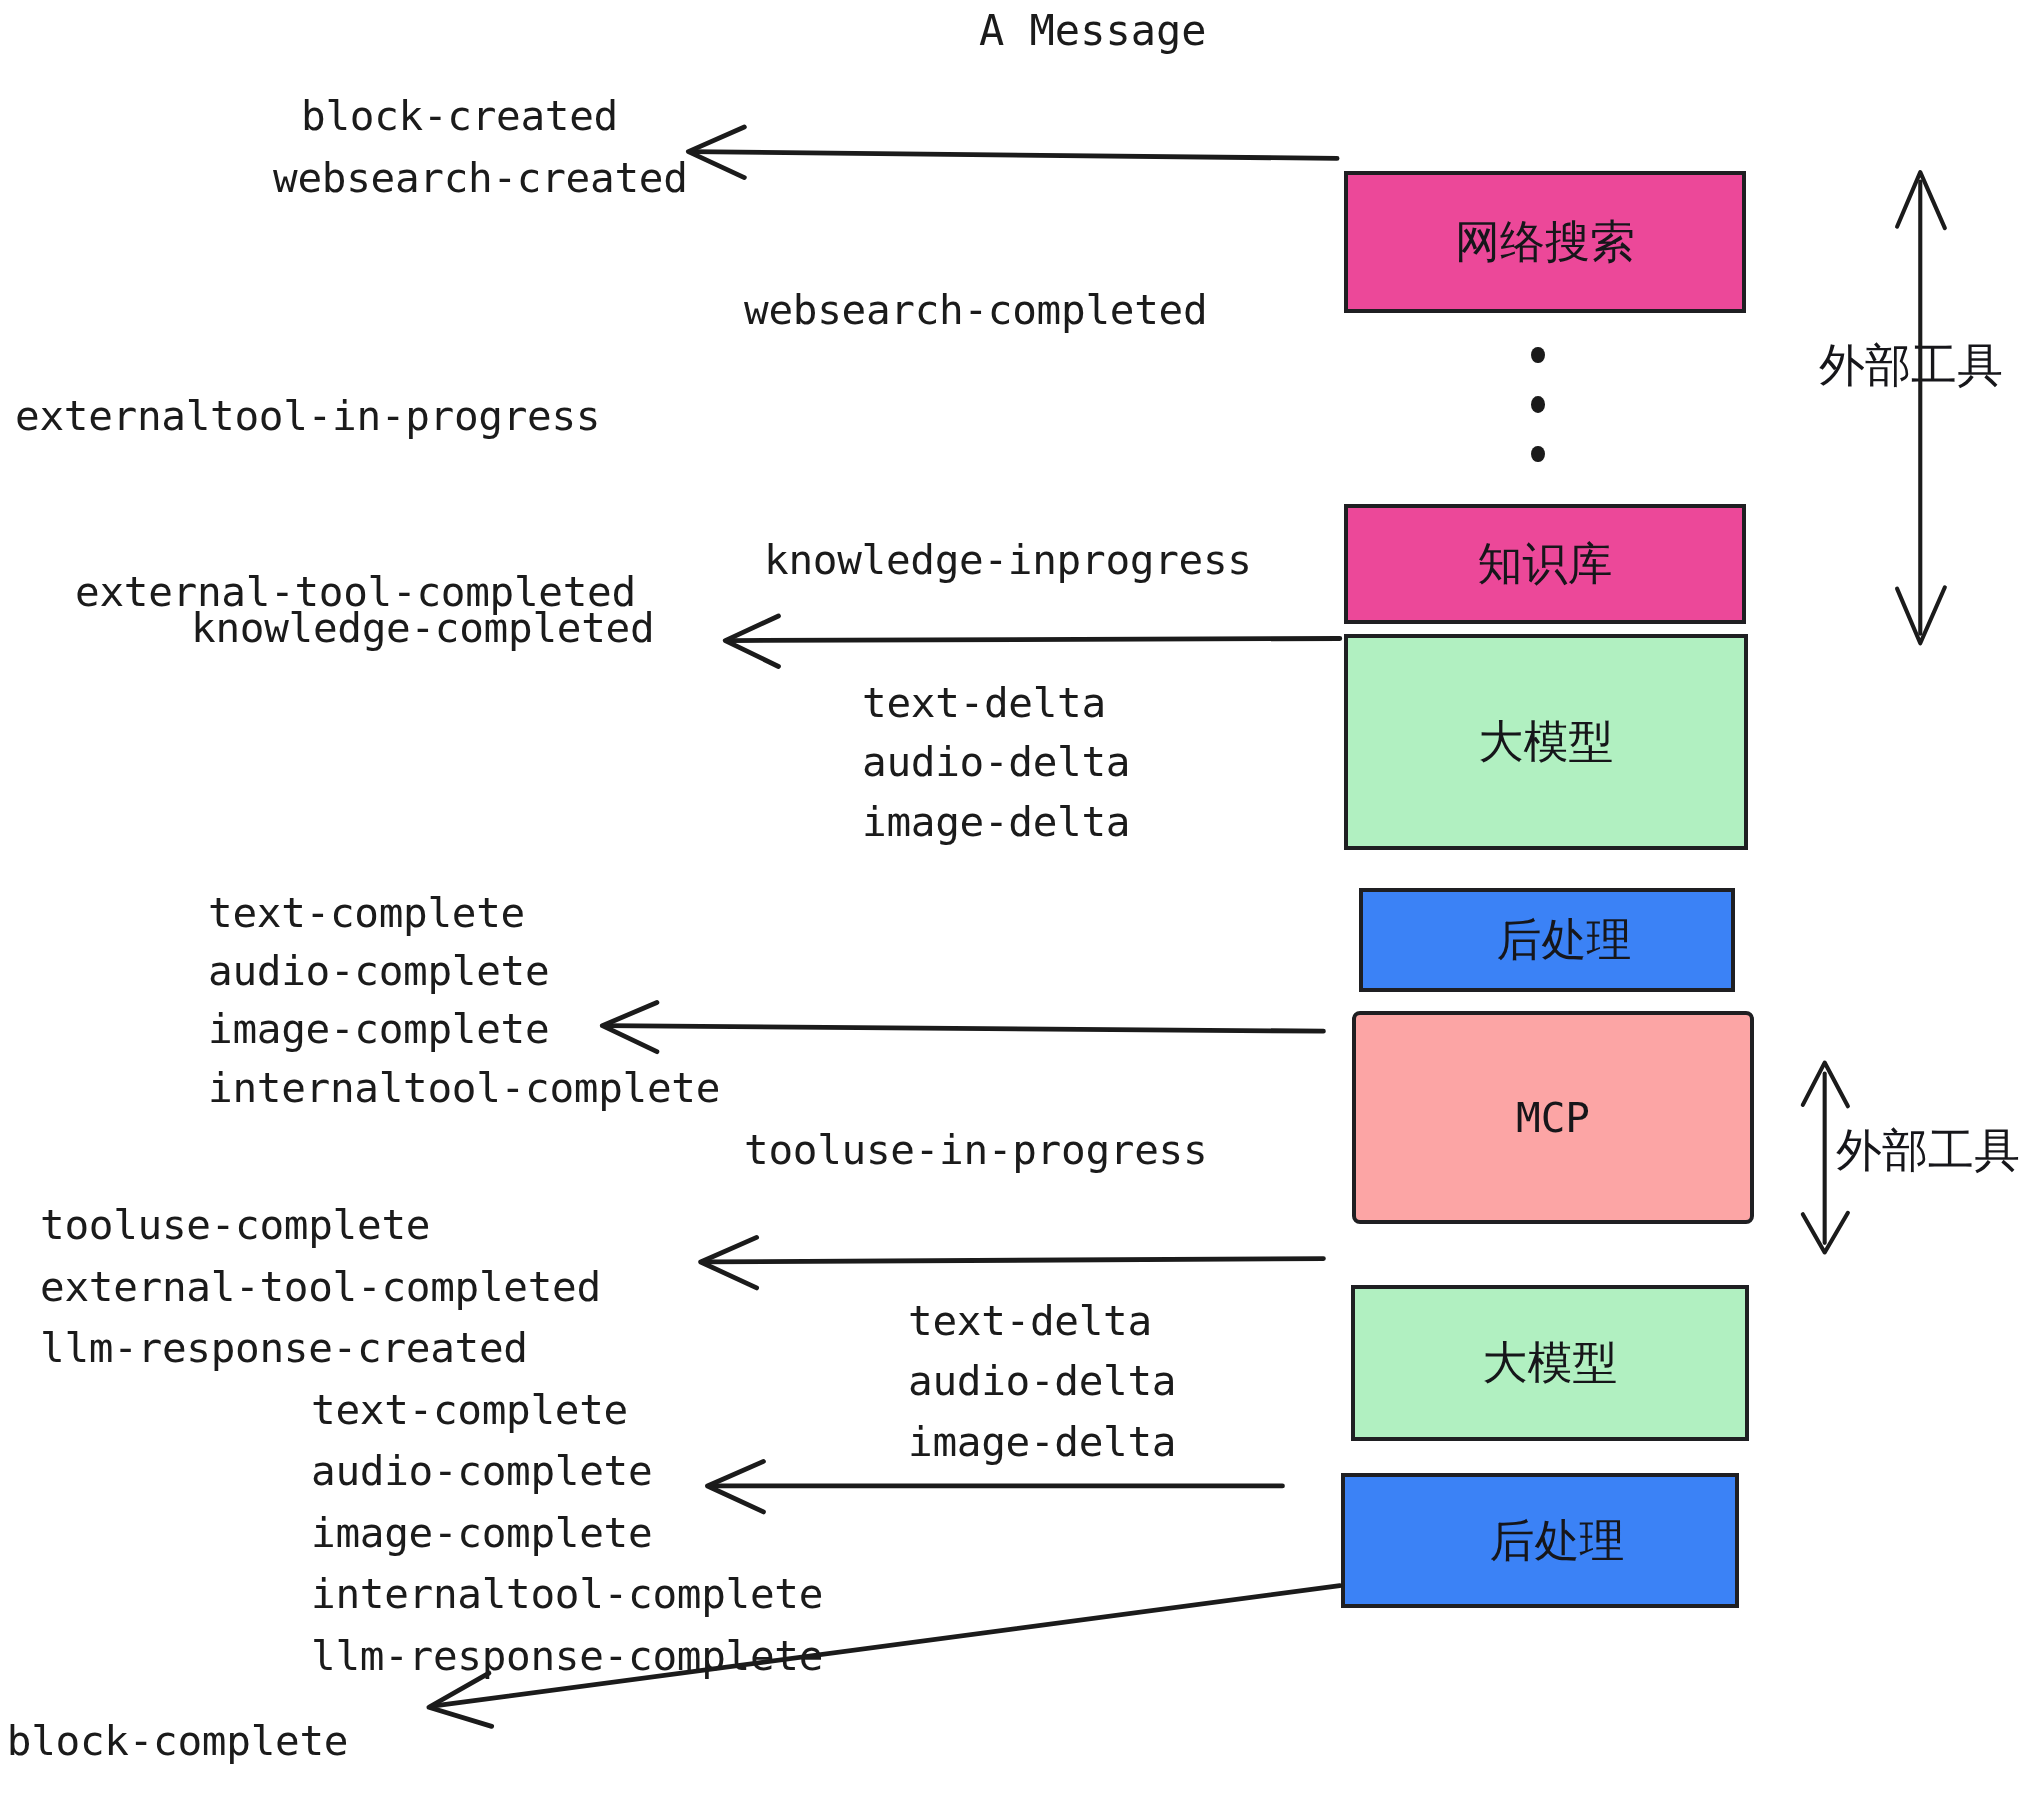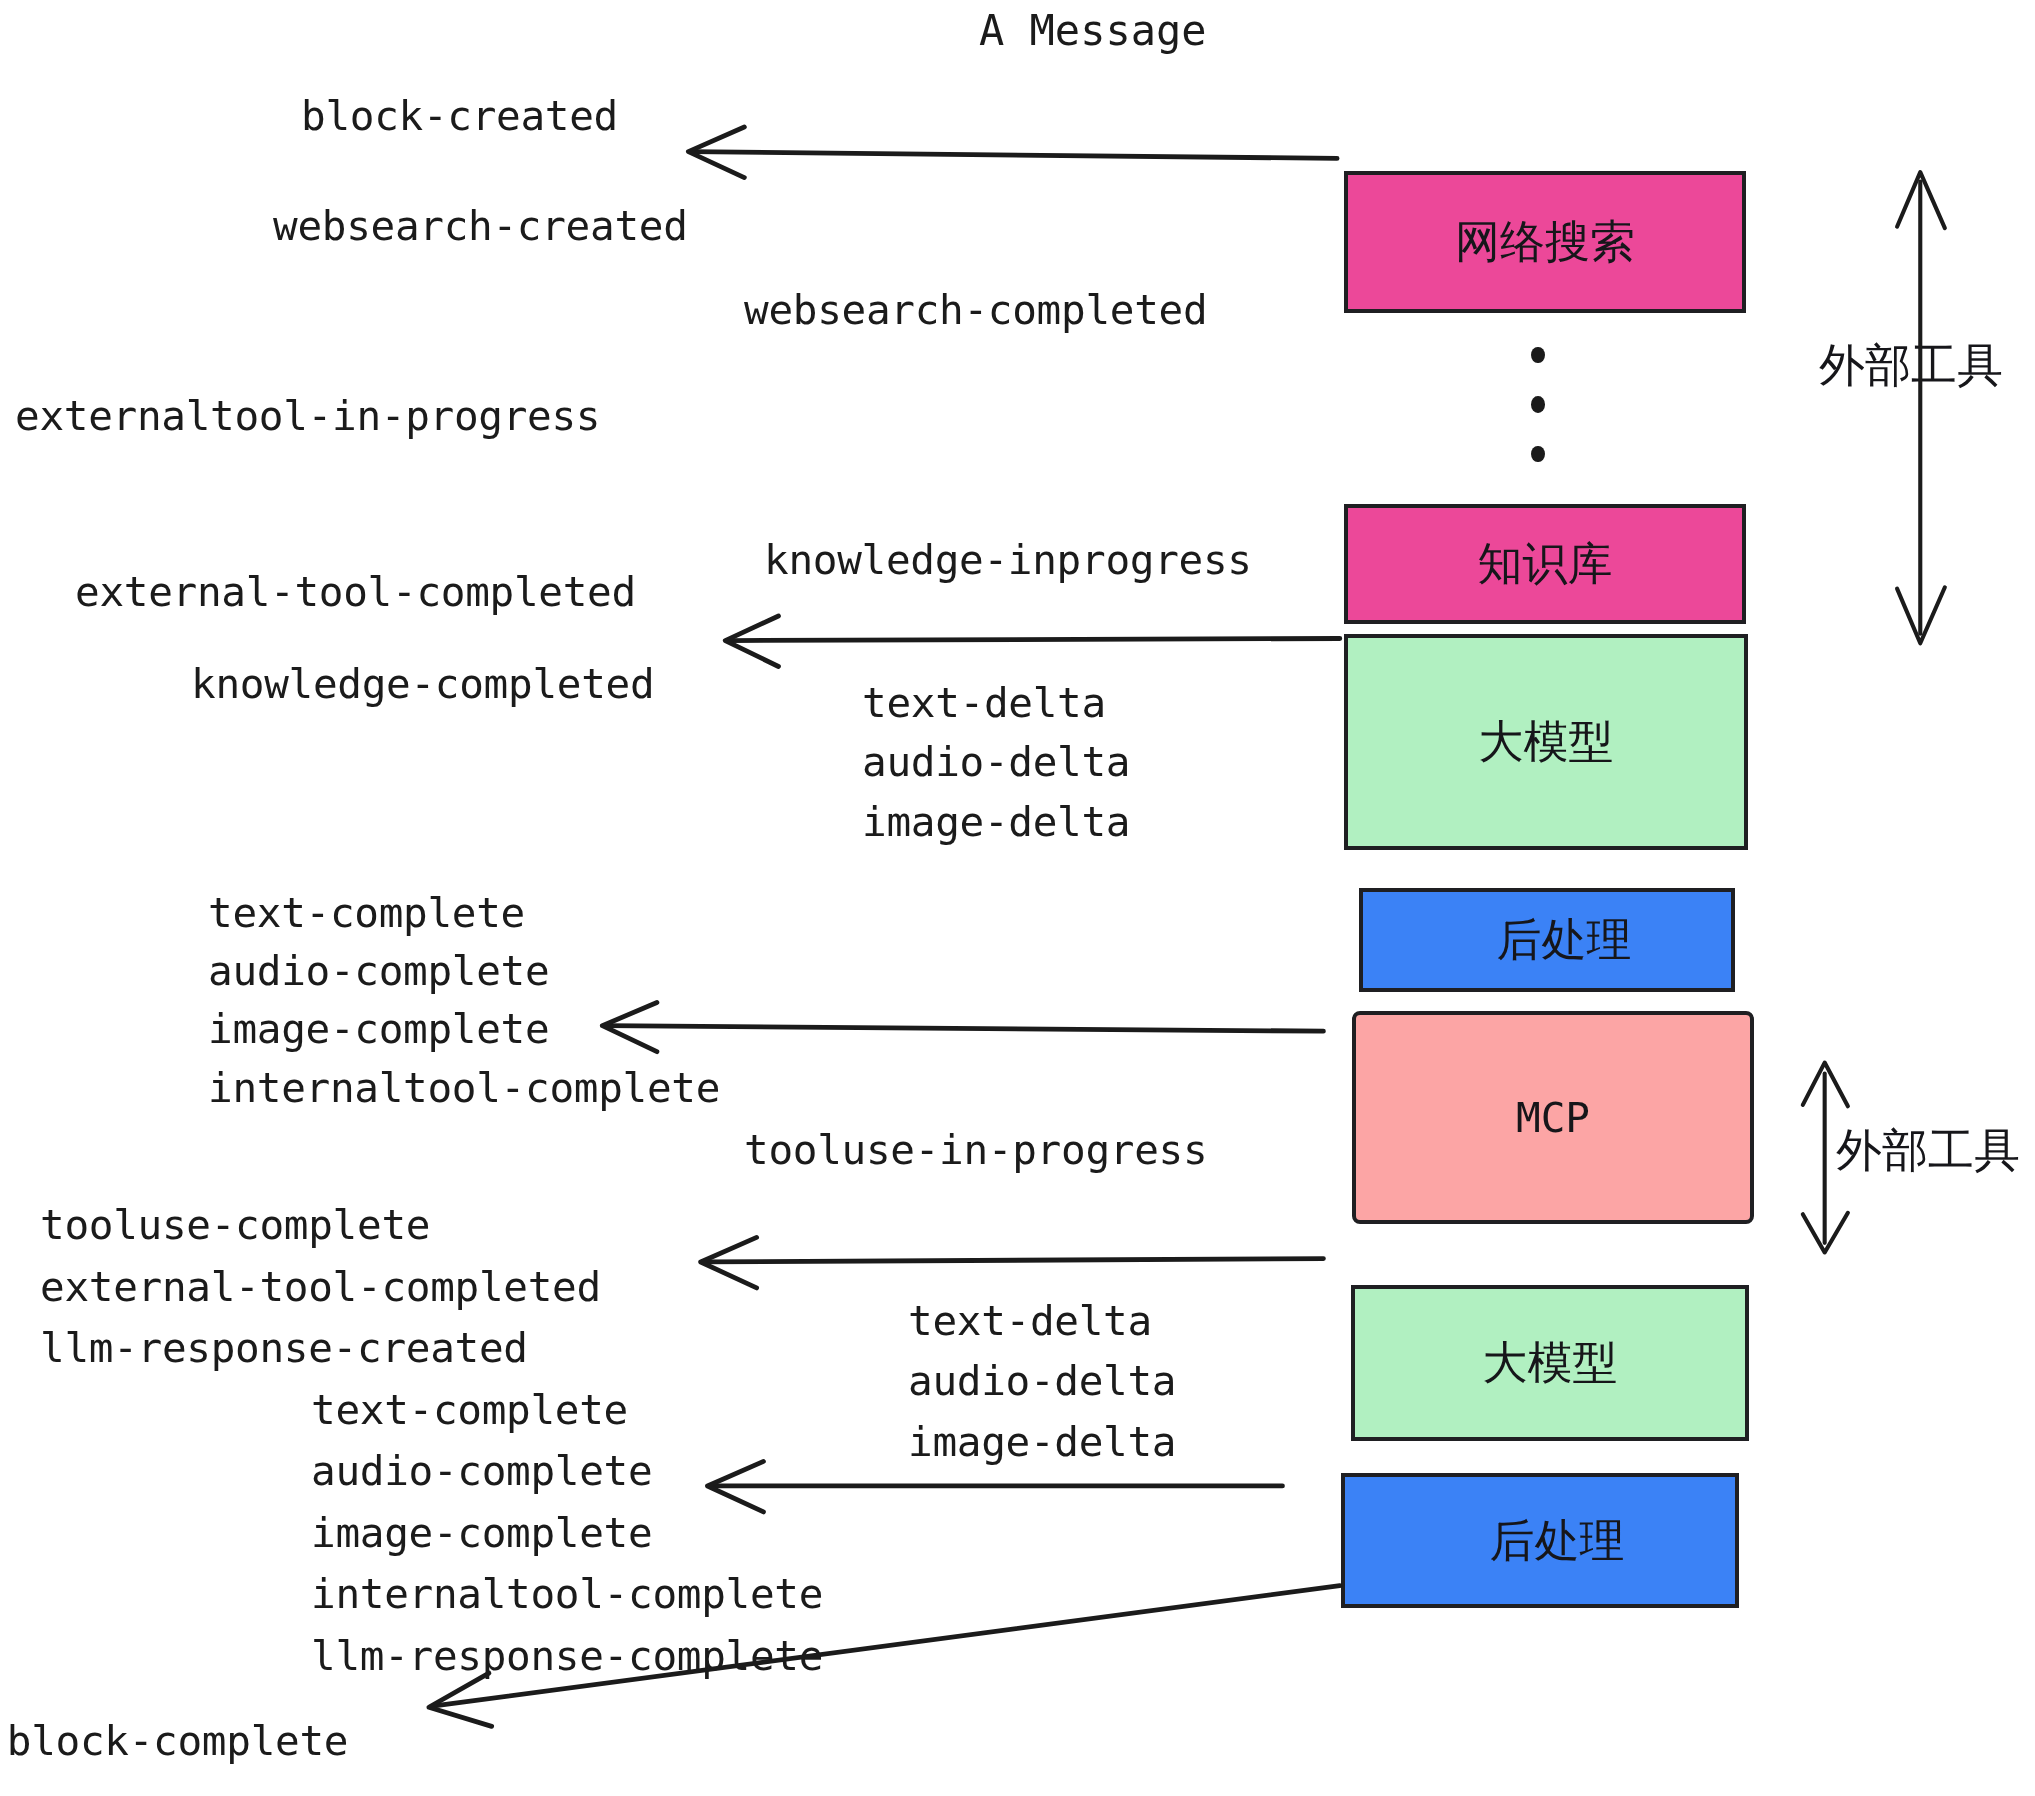--- a/index.html
+++ b/index.html
@@ -89,27 +89,27 @@
   }
 </style>
 </head>
 <body>
 
 <div id="stage">
 
   <div class="title" style="left:979px; top:5.5px;">A Message</div>
 
   <div class="evt" style="left:301px; top:96px;">block-created</div>
-  <div class="evt" style="left:273px; top:158px;margin-top:48px;">websearch-created</div>
+  <div class="evt" style="left:273px; top:158px;">websearch-created</div>
   <div class="evt" style="left:744px; top:290px;">websearch-completed</div>
   <div class="evt" style="left:15px;  top:396px;">externaltool-in-progress</div>
 
   <div class="evt" style="left:764px; top:540px;">knowledge-inprogress</div>
   <div class="evt" style="left:75px;  top:572px;">external-tool-completed</div>
-  <div class="evt" style="left:191px;  top:664px;">knowledge-completed</div>
+  <div class="evt" style="left:191px;  top:608px;">knowledge-completed</div>
 
   <div class="evt" style="left:862px; top:683px;">text-delta</div>
   <div class="evt" style="left:862px; top:742px;">audio-delta</div>
   <div class="evt" style="left:862px; top:802px;">image-delta</div>
 
   <div class="evt" style="left:208px;  top:893px;">text-complete</div>
   <div class="evt" style="left:208px;  top:951px;">audio-complete</div>
   <div class="evt" style="left:208px;  top:1009px;">image-complete</div>
   <div class="evt" style="left:208px;  top:1068px;">internaltool-complete</div>
   <div class="evt" style="left:744px; top:1130px;">tooluse-in-progress</div>

